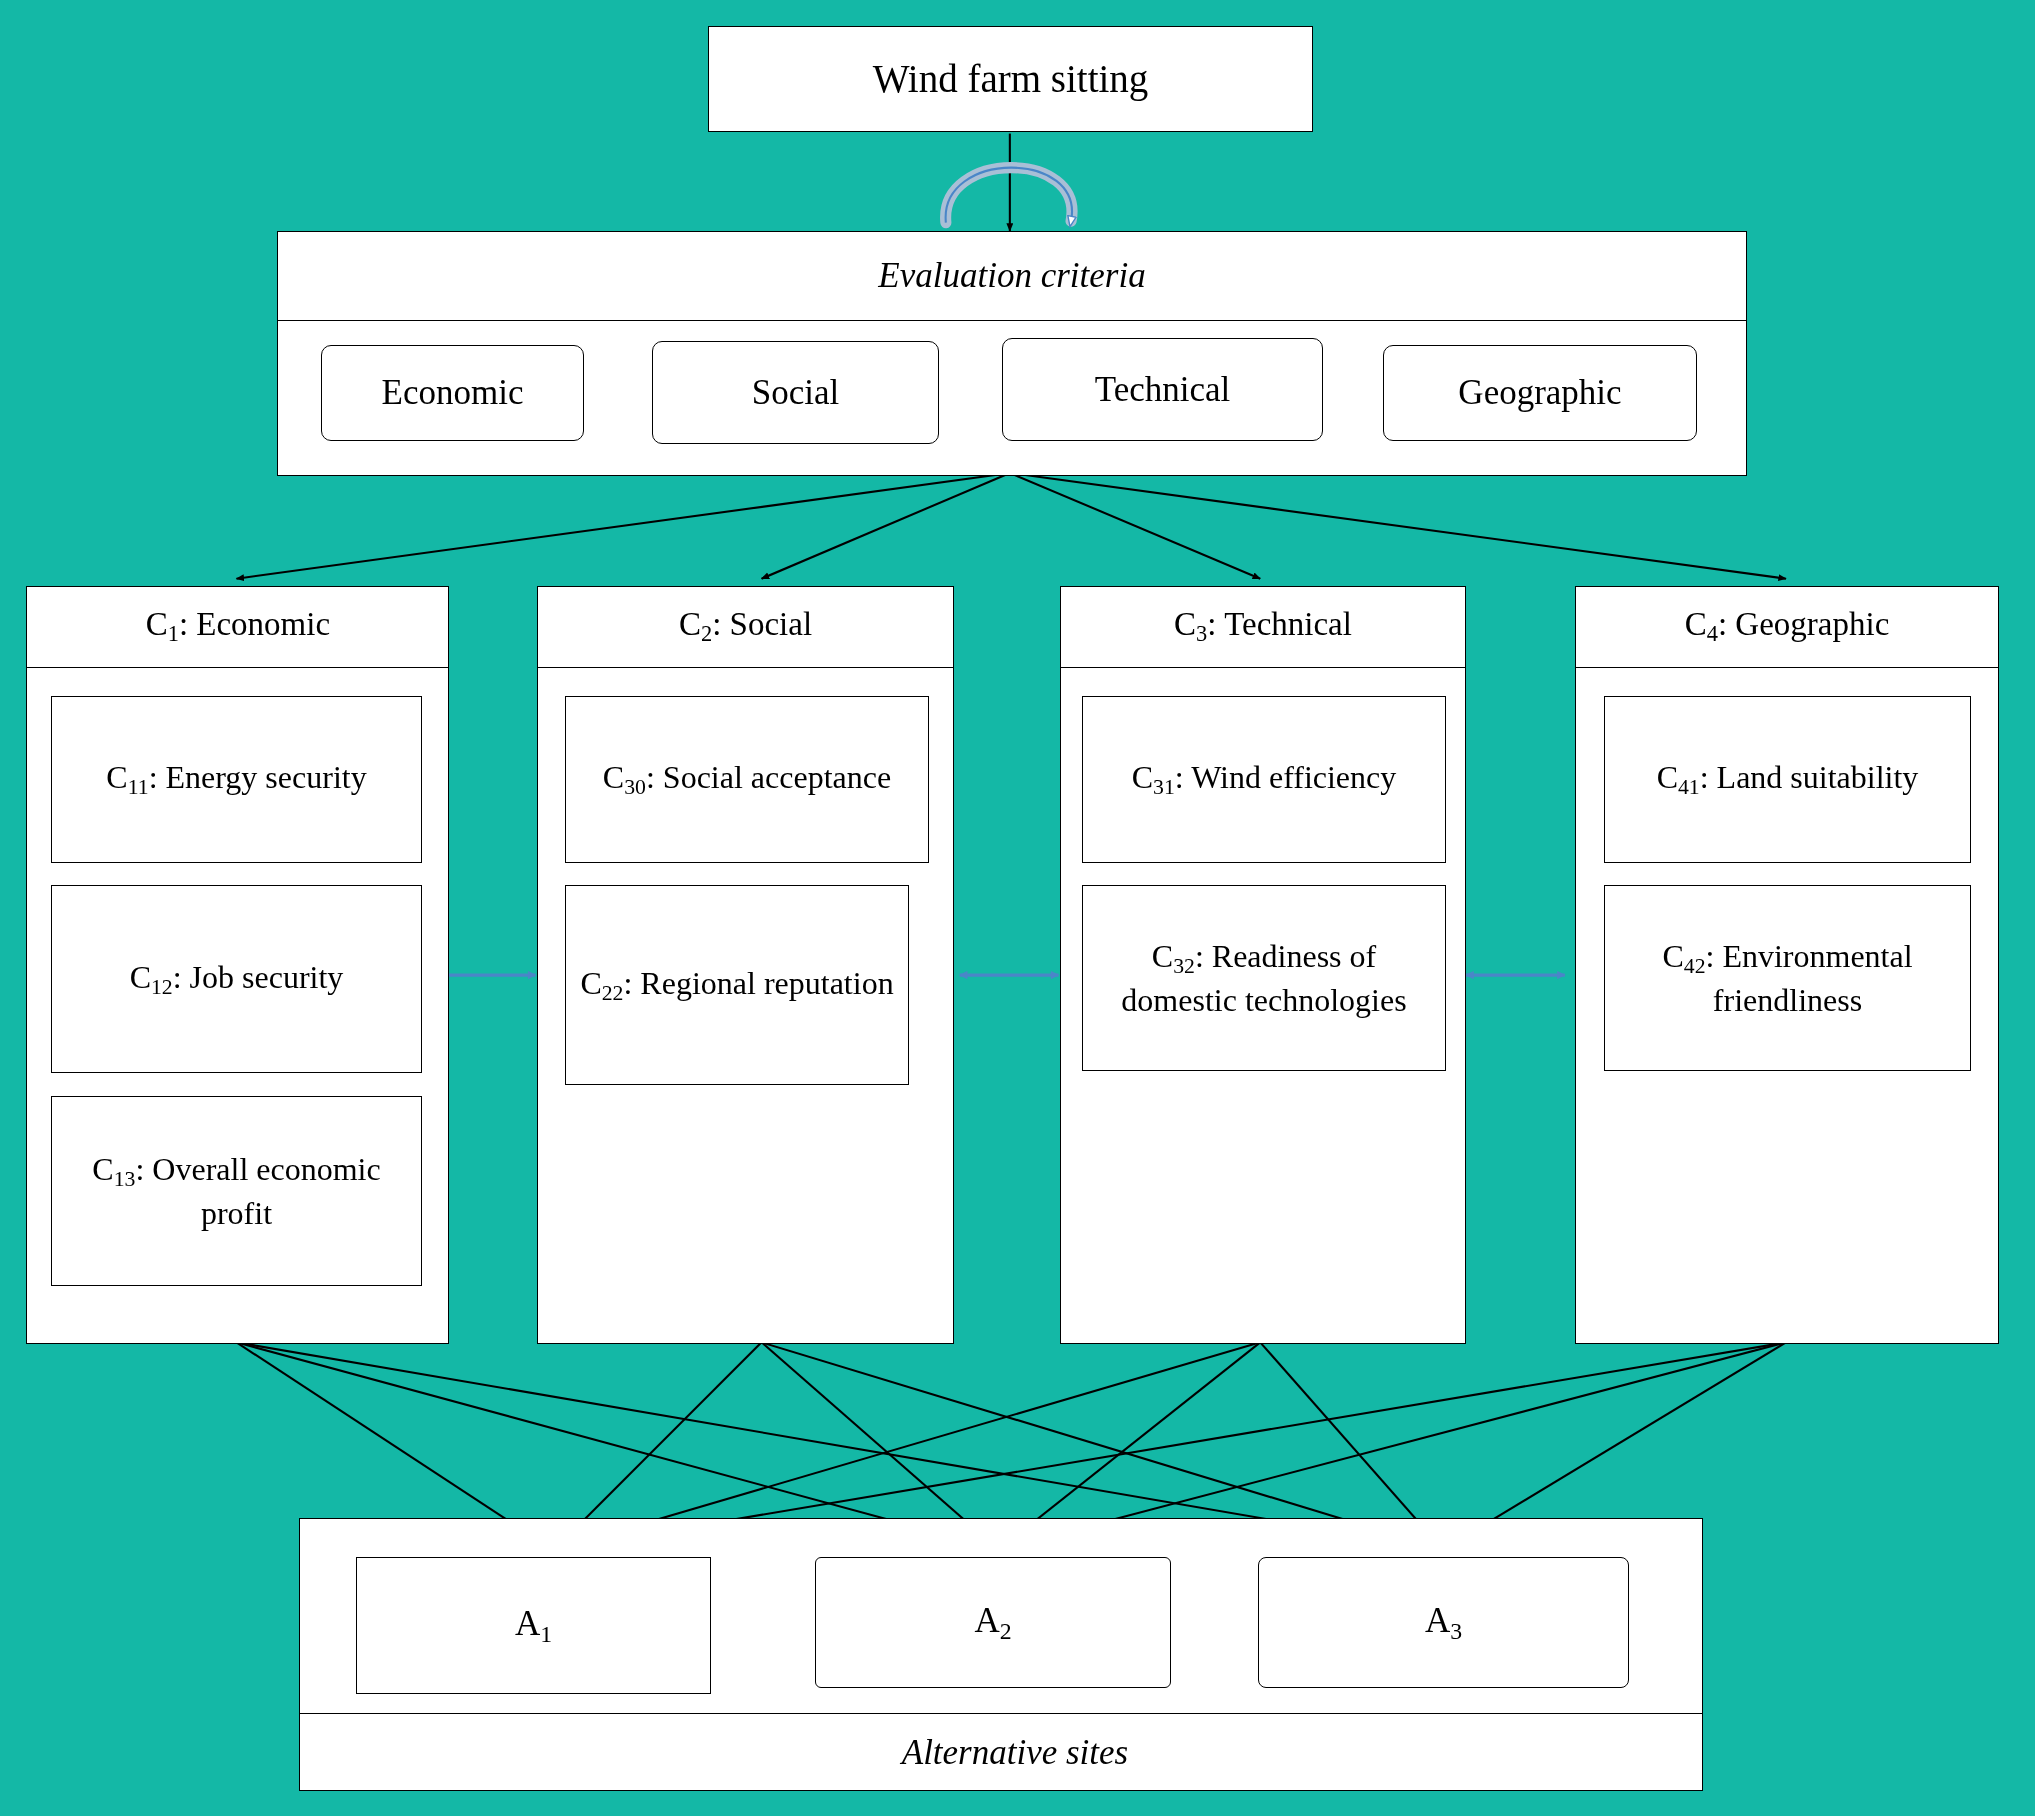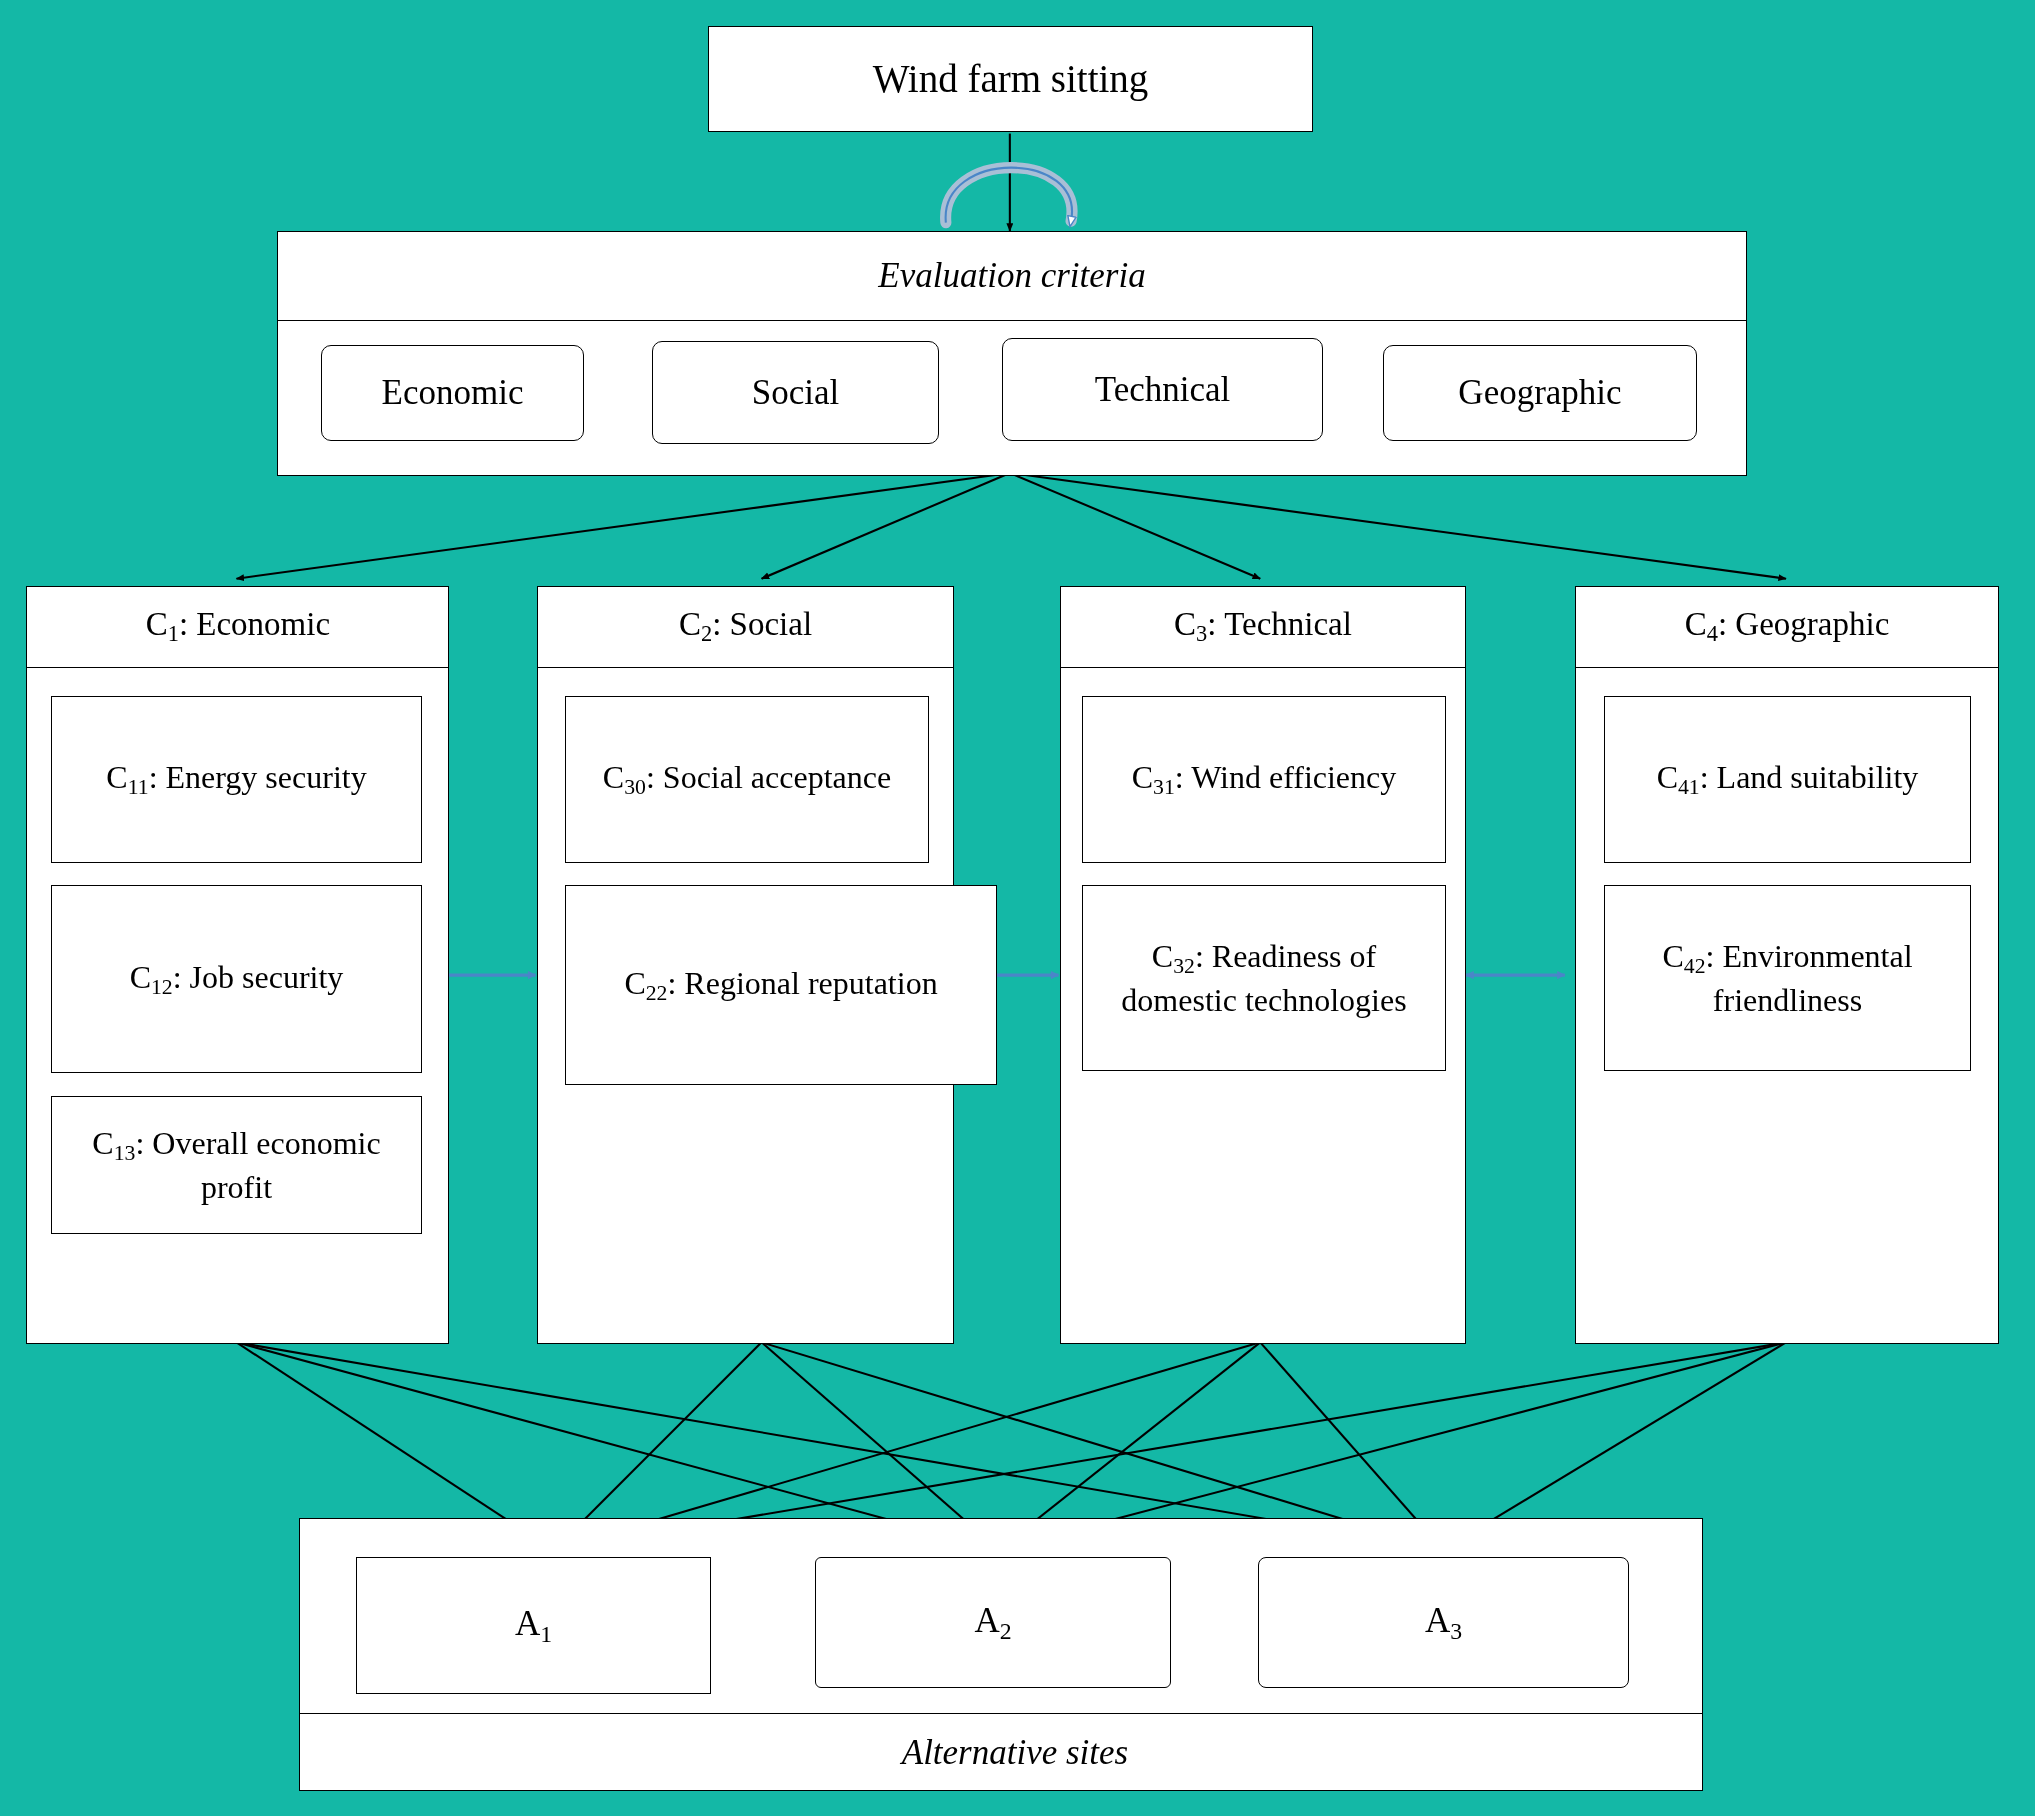--- a/index.html
+++ b/index.html
@@ -139,38 +139,38 @@
   <div class="box t-sub cell-pad" style="left:51px; top:696px; width:371px; height:167px;">
     <span>
       <span>C</span><sub>11</sub><span>: Energy security</span>
     </span>
   </div>
   <div class="box t-sub cell-pad" style="left:51px; top:885px; width:371px; height:188px;">
     <span>
       <span>C</span><sub>12</sub><span>: Job security</span>
     </span>
   </div>
-  <div class="box t-sub cell-pad" style="left:51px; top:1096px; width:371px; height:138px;">
+  <div class="box t-sub cell-pad" style="left:51px; top:1096px; width:371px; height:190px;">
     <span>
       <span>C</span><sub>13</sub><span>: Overall economic profit</span>
     </span>
   </div>
 
   <div class="box" style="left:537px; top:586px; width:417px; height:758px;"></div>
   <div class="plain t-cat" style="left:537px; top:586px; width:417px; height:82px; border-bottom:1.4px solid #000;">
     <span>
       <span>C</span><sub>2</sub><span>: Social</span>
     </span>
   </div>
   <div class="box t-sub cell-pad" style="left:565px; top:696px; width:364px; height:167px;">
     <span>
       <span>C</span><sub>30</sub><span>: Social acceptance</span>
     </span>
   </div>
-  <div class="box t-sub cell-pad" style="left:565px; top:885px; width:432px; height:200px;">
+  <div class="box t-sub cell-pad" style="left:565px; top:885px; width:344px; height:200px;">
     <span>
       <span>C</span><sub>22</sub><span>: Regional reputation</span>
     </span>
   </div>
 
   <div class="box" style="left:1060px; top:586px; width:406px; height:758px;"></div>
   <div class="plain t-cat" style="left:1060px; top:586px; width:406px; height:82px; border-bottom:1.4px solid #000;">
     <span>
       <span>C</span><sub>3</sub><span>: Technical</span>
     </span>

